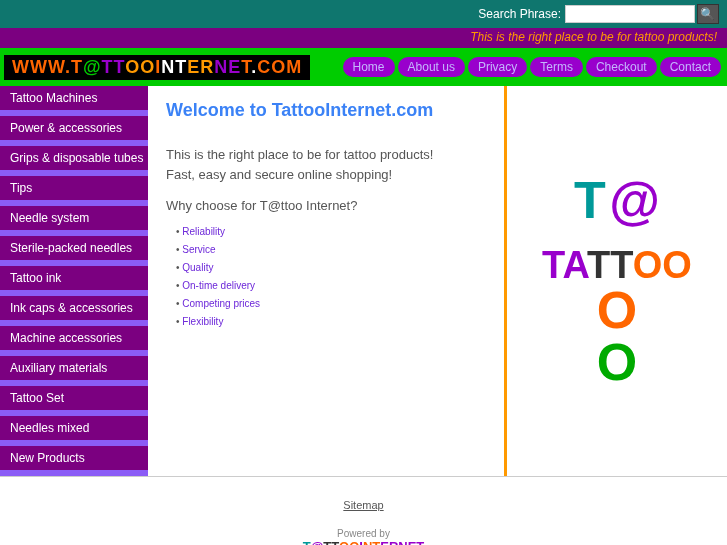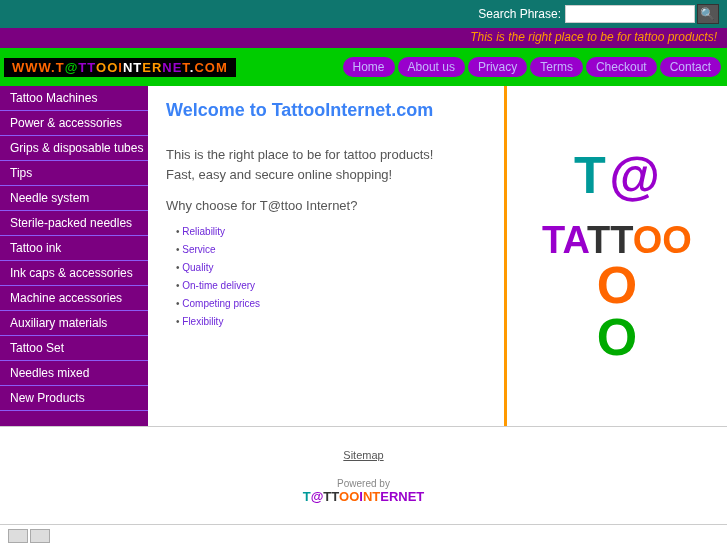--- a/index.html
+++ b/index.html
@@ -59,21 +59,21 @@
       background: #00cc00;
       display: flex;
       align-items: center;
       height: 38px;
     }
     #logo {
       background: #000;
       padding: 2px 8px;
       margin-left: 4px;
       font-weight: bold;
-      font-size: 13px;
+      font-size: 18px;
       letter-spacing: 1px;
       font-family: Arial Black, sans-serif;
     }
     .logo-www { color: #ff6600; }
     .logo-t { color: #ff6600; }
     .logo-at { color: #00cc00; }
     .logo-tt { color: #9900cc; }
     .logo-oo { color: #ff9900; }
     .logo-i { color: #ff6600; }
     .logo-nt { color: #ffffff; }
@@ -112,21 +112,21 @@
       width: 148px;
       background: #7b0080;
       flex-shrink: 0;
     }
     .sidebar-item {
       display: block;
       color: #fff;
       font-size: 12px;
       padding: 5px 10px;
       cursor: pointer;
-      border-bottom: 1px solid #8b5cf6;
+      border-bottom: 6px solid #8b5cf6;
       white-space: nowrap;
     }
 
     
     #content {
       flex: 1;
       padding: 14px 18px;
       background: #fff;
     }
     #content h1 {

